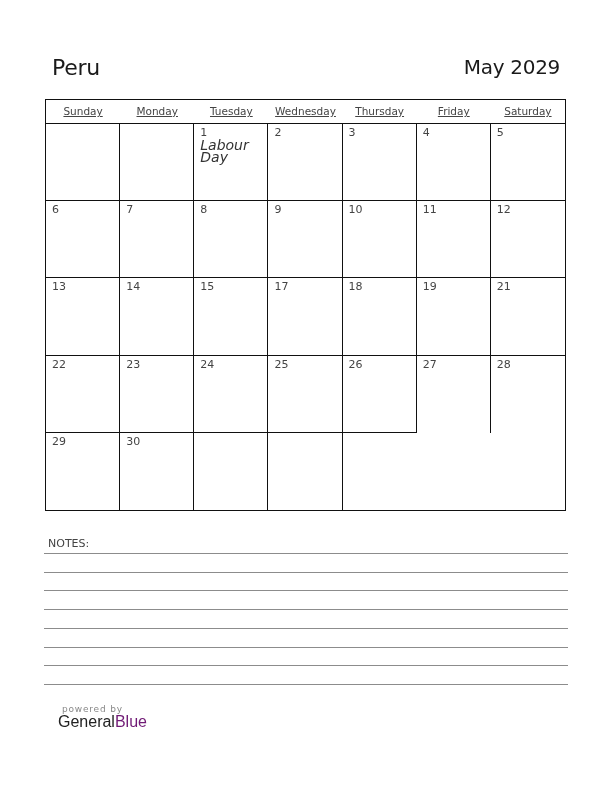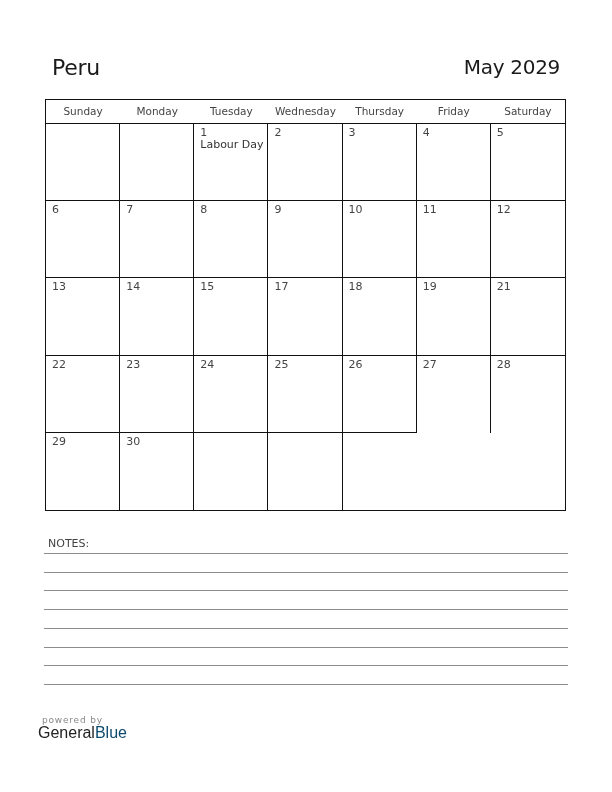--- a/index.html
+++ b/index.html
@@ -2,34 +2,34 @@
 <html><head>
 <meta charset="utf-8">
 <style>
   * { margin: 0; padding: 0; box-sizing: border-box; }
   html, body { width: 612px; height: 792px; background: #ffffff; overflow: hidden; }
   body { position: relative; font-family: "DejaVu Sans", sans-serif; color: #222; }
   .country { position: absolute; left: 52px; top: 55px; font-size: 22px; color: #1a1a1a; letter-spacing: -0.3px; }
   .month { position: absolute; right: 52px; top: 55px; font-size: 20px; color: #1a1a1a; letter-spacing: -0.3px; }
   .cal { position: absolute; left: 45px; top: 99px; width: 521px; height: 412px; border: 1.5px solid #111; }
   .head { position: absolute; left: 0; top: 0; width: 100%; height: 24px; border-bottom: 1.5px solid #111; display: flex; }
-  .head div { flex: 1; text-align: center; font-size: 10.5px; line-height: 23px; color: #444; }
+  .head div { flex: 1; text-align: center; font-size: 10.5px; line-height: 23px; color: #444; text-decoration: underline; }
   .grid { position: absolute; left: 0; top: 24px; width: 100%; height: 386px; display: grid;
           grid-template-columns: repeat(7, 1fr); grid-template-rows: repeat(5, 1fr); }
   .cell { border-right: 1.2px solid #111; border-bottom: 1.2px solid #111; padding: 2px 0 0 6px; position: relative; }
   .cell:nth-child(7n) { border-right: none; }
   .cell.last { border-bottom: none; }
   .num { font-size: 11px; color: #444; display: block; line-height: 13px; }
-  .ev { font-size: 11px; color: #333; display: block; line-height: 12px; }
+  .ev { font-size: 14px; color: #333; display: block; line-height: 12px; font-style: italic; }
   .notes-label { position: absolute; left: 48px; top: 537px; font-size: 11px; color: #444; }
   .line { position: absolute; left: 44px; width: 524px; height: 1px; background: #8c8c8c; }
-  .brand { position: absolute; left: 38px; top: 704px; margin-top: 11px; }
+  .brand { position: absolute; left: 58px; top: 704px; }
   .powered { font-size: 9px; color: #888; letter-spacing: 0.8px; margin-left: 4px; }
   .logo { font-size: 16px; color: #222; margin-top: -1px; font-family: "Liberation Sans", sans-serif; }
-  .logo .blue { color: #0c4a6e; }
+  .logo .blue { color: #701a75; }
 </style>
 </head>
 <body>
 
 <div class="country">Peru</div>
 <div class="month">May 2029</div>
 
 <div class="cal">
   <div class="head">
     <div>Sunday</div>

